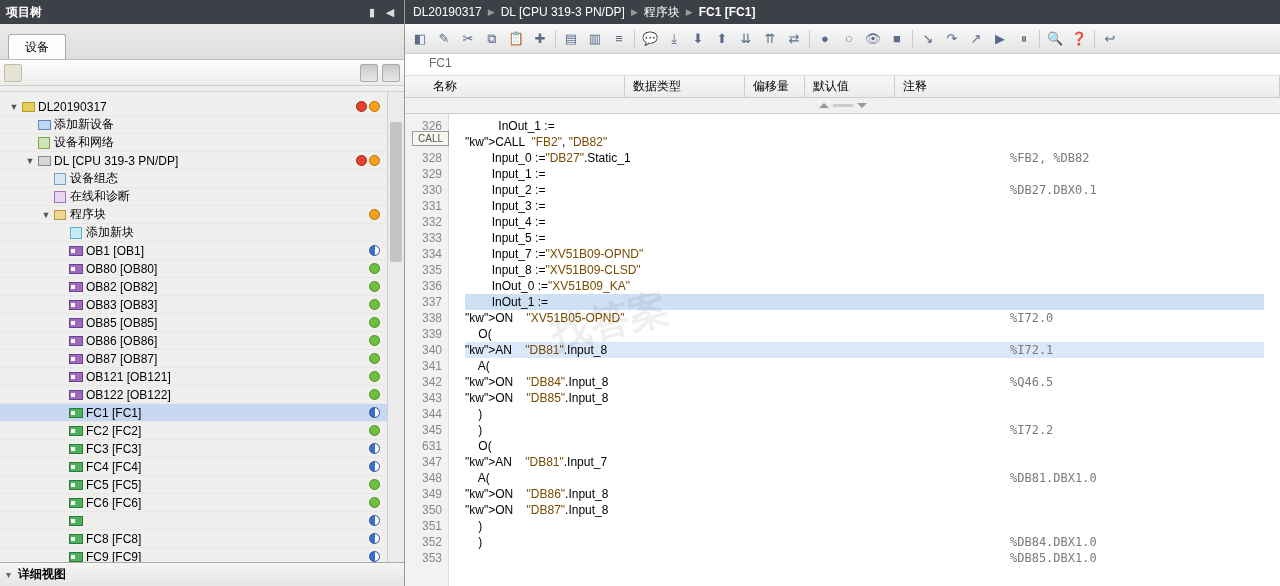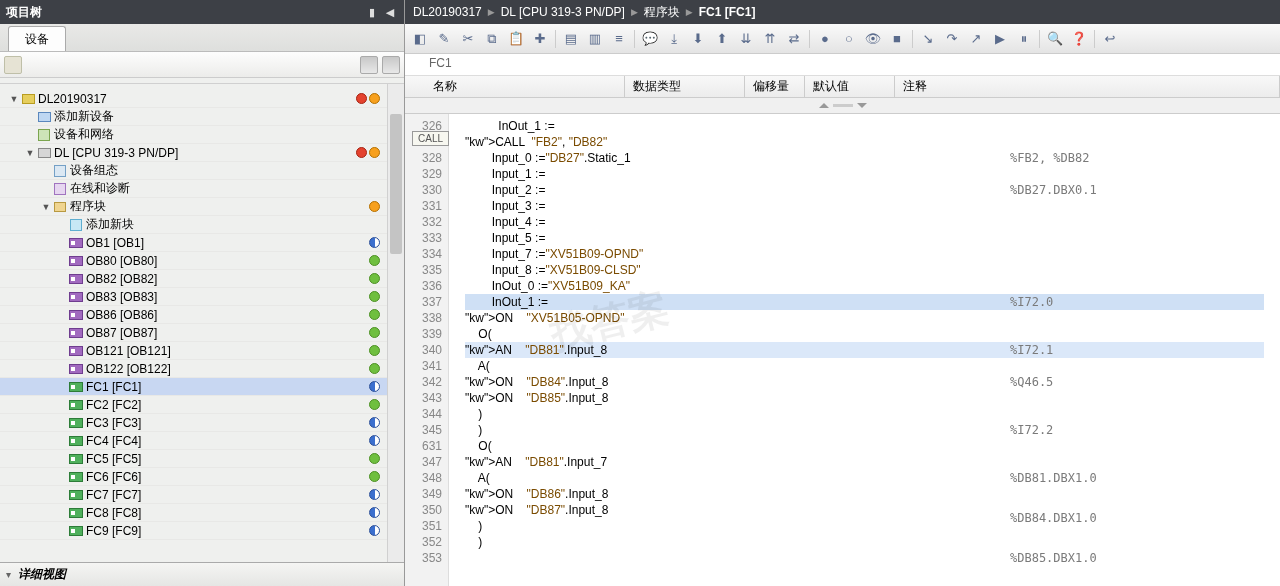--- a/index.html
+++ b/index.html
@@ -6,34 +6,34 @@
 body { width:1280px; height:586px; background:#fff; overflow:hidden; }
 .app { display:flex; width:100%; height:100%;border-radius:29px; }
 
 
 .left { width:405px; display:flex; flex-direction:column; background:#eff0ee; border-right:1px solid #999; }
 .lefttitle { height:24px; background:#3d4046; color:#fff; display:flex; align-items:center; padding:0 6px; }
 .lefttitle .title { flex:1; font-weight:bold; }
 .lefttitle .iconbox { display:flex; gap:2px; }
 .lefttitle .iconbox span { width:16px; height:16px; display:inline-flex; align-items:center; justify-content:center; color:#ddd; font-size:11px; }
 
-.tabrow { height:28px; display:flex; align-items:flex-end; padding:2px 4px 0 4px; background:linear-gradient(#e9e9e7,#dedfdd); border-bottom:1px solid #bbb; }
+.tabrow { height:36px; display:flex; align-items:flex-end; padding:2px 4px 0 4px; background:linear-gradient(#e9e9e7,#dedfdd); border-bottom:1px solid #bbb; }
 .tabrow .tab { padding:4px 16px 3px 16px; background:#fdfdfd; border:1px solid #aaa; border-bottom:none; border-radius:3px 3px 0 0; margin-left:4px; }
 
 .minibar { height:26px; display:flex; align-items:center; padding:0 4px; gap:4px; background:linear-gradient(#fdfdfd,#ececea); border-bottom:1px solid #ccc; }
 .minibar .ico { width:18px; height:18px; background:#e6e3d4; border:1px solid #bfbfa8; border-radius:2px; display:inline-block; }
 .minibar .spacer { flex:1; }
 .minibar .ico2 { width:18px; height:18px; background:linear-gradient(#c8c8c8,#e8e8e8); border:1px solid #aaa; border-radius:2px; }
 
 .tree { flex:1; overflow:hidden; position:relative; }
 .headerline { height:6px; border-bottom:1px solid #d0d0d0; }
 .treerows { position:absolute; top:6px; bottom:0; left:0; right:0; overflow:hidden; }
 .detail { height:24px; border-top:1px solid #aaa; display:flex; align-items:center; padding:0 6px; background:linear-gradient(#f5f5f3,#e5e6e4); }
 .detail .chev { width:12px; color:#666; font-size:10px; }
-.detail .label { font-weight:bold;font-style:italic; }
+.detail .label { font-weight:bold; }
 
 .row { height:18px; display:flex; align-items:center; padding-left:2px; border-bottom:1px solid #e8e8e6; position:relative; cursor:default; }
 .row.sel { background:#c8d7f2; }
 .row .indent { display:inline-block; }
 .row .arrow { width:12px; display:inline-flex; justify-content:center; color:#555; font-size:9px; }
 .row .icon { width:16px; height:14px; display:inline-flex; align-items:center; justify-content:center; margin-right:2px; }
 .row .label { flex:1; white-space:nowrap; }
 .row .status { position:absolute; right:24px; display:flex; gap:2px; }
 .dot { width:11px; height:11px; border-radius:50%; display:inline-block; background:#6fbf3f; border:1px solid #4d9024; }
 .dot.half { background:linear-gradient(90deg,#3b6fce 50%,#fff 50%); border:1px solid #2a4f99; }
@@ -241,20 +241,31 @@
             <span class="status">
               <span class="dot "></span>
             </span>
           </div>
           <div class="row">
             <span class="indent" style="width: 54px;"></span>
             <span class="arrow"></span>
             <span class="icon">
               <span class="i-ob"></span>
             </span>
+            <span class="label">OB85 [OB85]</span>
+            <span class="status">
+              <span class="dot "></span>
+            </span>
+          </div>
+          <div class="row">
+            <span class="indent" style="width: 54px;"></span>
+            <span class="arrow"></span>
+            <span class="icon">
+              <span class="i-ob"></span>
+            </span>
             <span class="label">OB86 [OB86]</span>
             <span class="status">
               <span class="dot "></span>
             </span>
           </div>
           <div class="row">
             <span class="indent" style="width: 54px;"></span>
             <span class="arrow"></span>
             <span class="icon">
               <span class="i-ob"></span>
@@ -351,21 +362,20 @@
             <span class="status">
               <span class="dot "></span>
             </span>
           </div>
           <div class="row">
             <span class="indent" style="width: 54px;"></span>
             <span class="arrow"></span>
             <span class="icon">
               <span class="i-fc"></span>
             </span>
-            <span class="label">FC7 [FC7]</span>
             <span class="status">
               <span class="dot half"></span>
             </span>
           </div>
           <div class="row">
             <span class="indent" style="width: 54px;"></span>
             <span class="arrow"></span>
             <span class="icon">
               <span class="i-fc"></span>
             </span>
@@ -548,34 +558,34 @@
       <div class="codeline">          InOut_1 :=</div>
           <span class="comment" style="top: 36px;">%FB2, %DB82</span>
           <div class="codeline">    <span class="&lt;span">"kw"</span>&gt;CALL  <span class="str">"FB2"</span>, <span class="str">"DB82"</span></div>
           <span class="comment" style="top: 68px;">%DB27.DBX0.1</span>
           <div class="codeline">        Input_0 :=<span class="str">"DB27"</span>.Static_1</div>
           <div class="codeline">        Input_1 :=</div>
           <div class="codeline">        Input_2 :=</div>
           <div class="codeline">        Input_3 :=</div>
           <div class="codeline">        Input_4 :=</div>
           <div class="codeline">        Input_5 :=</div>
-          <span class="comment" style="top: 180px;">%I72.0</span>
+          <span class="comment" style="top: 196px;">%I72.0</span>
           <div class="codeline">        Input_7 :=<span class="str">"XV51B09-OPND"</span></div>
           <span class="comment" style="top: 228px;">%I72.1</span>
           <div class="codeline">        Input_8 :=<span class="str">"XV51B09-CLSD"</span></div>
           <span class="comment" style="top: 260px;">%Q46.5</span>
           <div class="codeline">        InOut_0 :=<span class="str">"XV51B09_KA"</span></div>
           <div class="codeline sel">        InOut_1 :=</div>
           <span class="comment" style="top: 308px;">%I72.2</span>
           <div class="codeline">    <span class="&lt;span">"kw"</span>&gt;ON    <span class="str">"XV51B05-OPND"</span></div>
           <div class="codeline">    O(</div>
           <span class="comment" style="top: 356px;">%DB81.DBX1.0</span>
           <div class="codeline cur">    <span class="&lt;span">"kw"</span>&gt;AN    <span class="str">"DB81"</span>.Input_8</div>
           <div class="codeline">    A(</div>
-          <span class="comment" style="top: 396px; margin-left: 10px;">%DB84.DBX1.0</span>
+          <span class="comment" style="top: 420px; margin-left: 10px;">%DB84.DBX1.0</span>
           <div class="codeline">    <span class="&lt;span">"kw"</span>&gt;ON    <span class="str">"DB84"</span>.Input_8</div>
           <span class="comment" style="top: 436px;">%DB85.DBX1.0</span>
           <div class="codeline">    <span class="&lt;span">"kw"</span>&gt;ON    <span class="str">"DB85"</span>.Input_8</div>
           <div class="codeline">    )</div>
           <div class="codeline">    )</div>
           <div class="codeline">    O(</div>
           <div class="codeline">    <span class="&lt;span">"kw"</span>&gt;AN    <span class="str">"DB81"</span>.Input_7</div>
           <div class="codeline">    A(</div>
           <div class="codeline">    <span class="&lt;span">"kw"</span>&gt;ON    <span class="str">"DB86"</span>.Input_8</div>
           <div class="codeline">    <span class="&lt;span">"kw"</span>&gt;ON    <span class="str">"DB87"</span>.Input_8</div>

